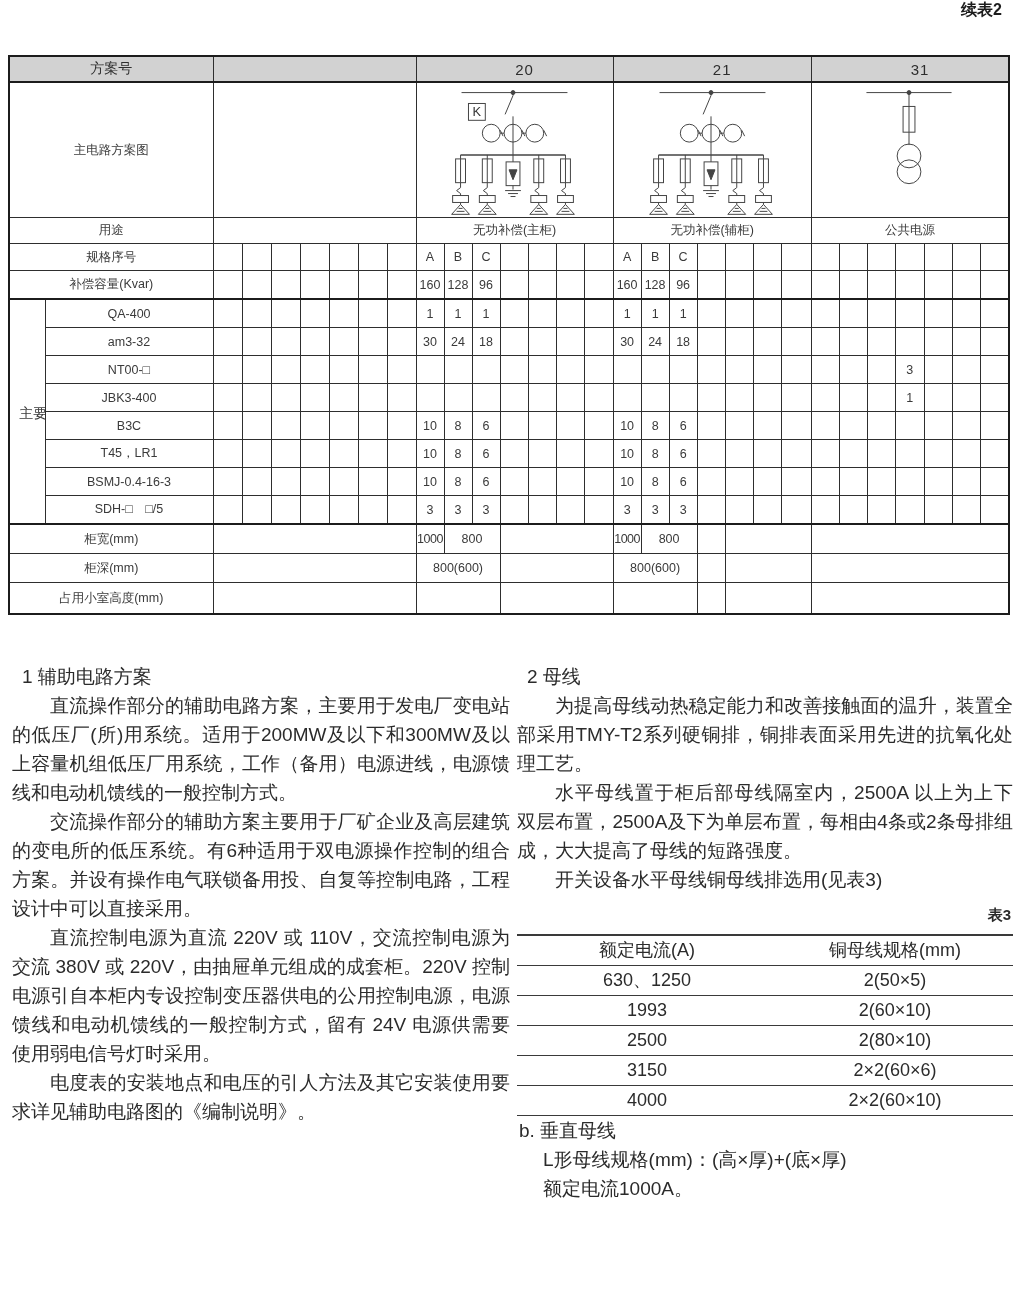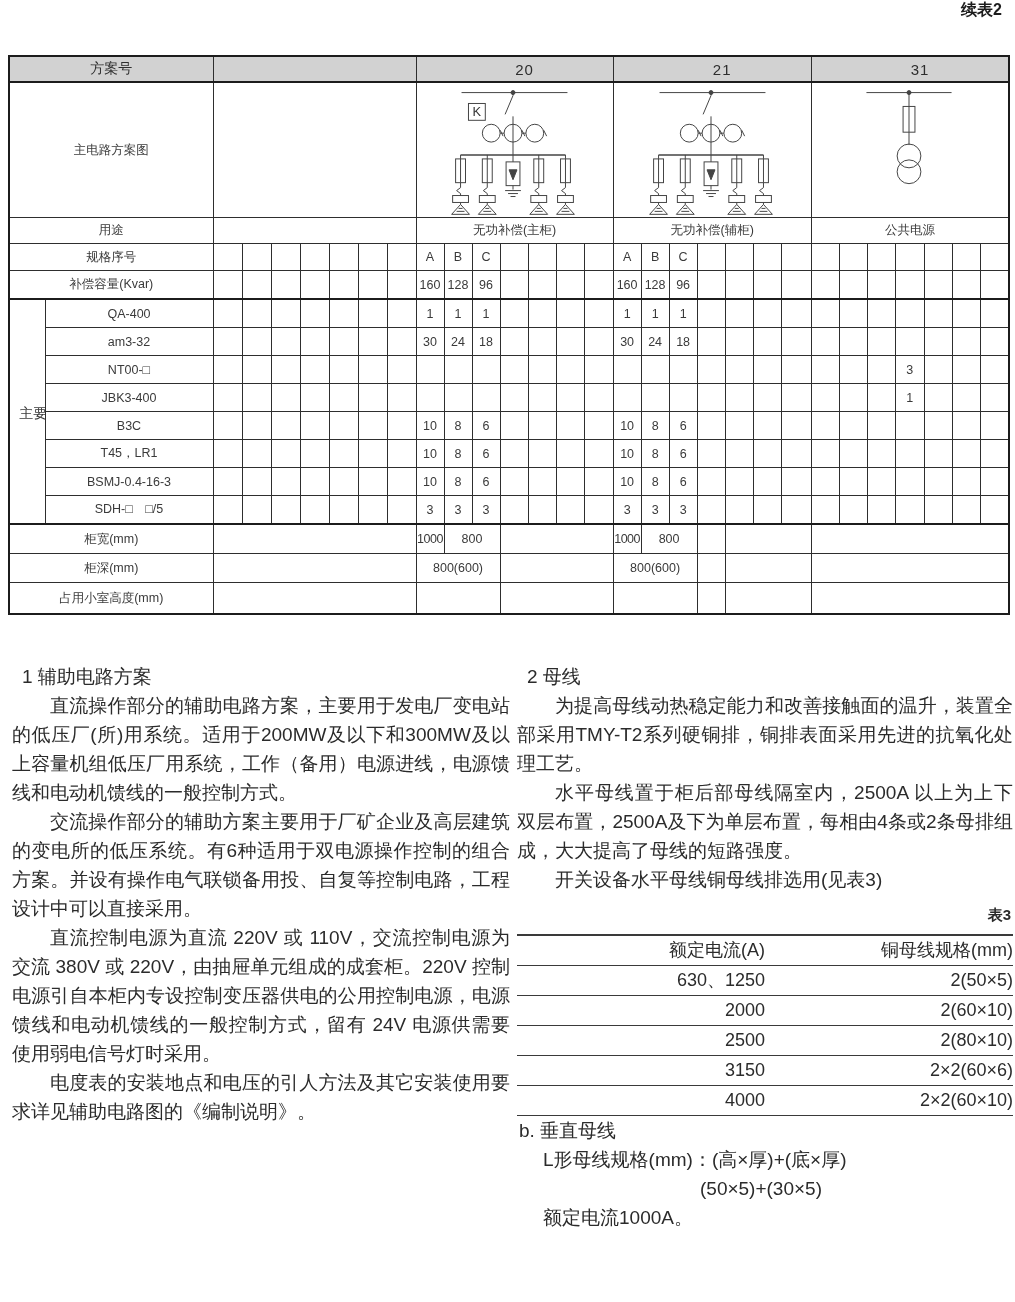--- a/index.html
+++ b/index.html
@@ -42,21 +42,21 @@
   .textcol.lft{left:12px;width:498px;}
   .textcol.rgt{left:517px;width:496px;}
   .textcol p{margin:0;text-indent:2em;}
   .sec-h{margin:0;text-indent:10px;font-weight:normal;}
   p.np{text-indent:2px;}
   p.ind1{text-indent:26px;}
   p.formula{text-indent:183px;}
   .t3cap{text-align:right;font-weight:bold;font-size:15px;margin-top:6px;padding-right:2px;text-indent:0;}
   table.t3{width:100%;border-collapse:collapse;margin-top:5px;}
   table.t3 td{
-    font-size:18px;height:28px;text-align:right;color:#2b2b2b;
+    font-size:18px;height:28px;text-align:center;color:#2b2b2b;
     border-bottom:1px solid #3a3a3a;padding:0 0 0 12px;white-space:nowrap;
   }
   table.t3 tr.h td{border-top:2px solid #3a3a3a;}
   .mt12{margin-top:12px;}
 </style>
 </head>
 <body>
 
 <div class="cont">续表2</div>
 
@@ -663,34 +663,33 @@
     <tbody>
         <tr class="h">
       <td style="width:50%">额定电流(A)</td>
       <td>铜母线规格(mm)</td>
     </tr>
     <tr>
       <td>630、1250</td>
       <td>2(50×5)</td>
     </tr>
     <tr>
-      <td>2000</td>
+      <td>1993</td>
       <td>2(60×10)</td>
     </tr>
     <tr>
       <td>2500</td>
       <td>2(80×10)</td>
     </tr>
     <tr>
       <td>3150</td>
       <td>2×2(60×6)</td>
     </tr>
     <tr>
       <td>4000</td>
       <td>2×2(60×10)</td>
     </tr>
   </tbody>
     </table>
   <p class="np mt12">b. 垂直母线</p>
   <p class="ind1">L形母线规格(mm)：(高×厚)+(底×厚)</p>
-  <p class="formula">(50×5)+(30×5)</p>
   <p class="ind1">额定电流1000A。</p>
 </div>
 
 </body></html>

